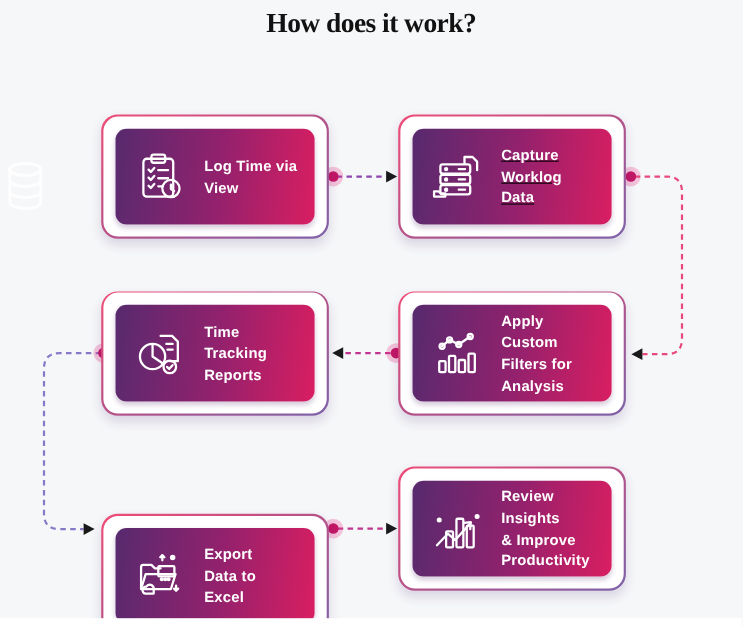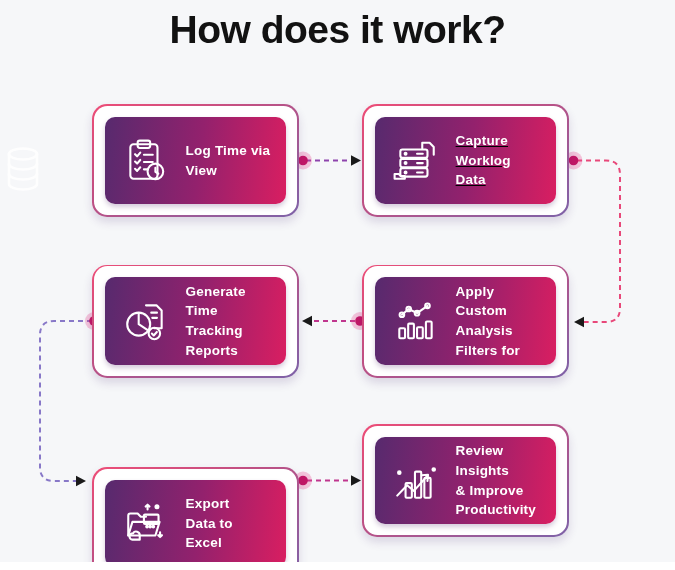--- a/index.html
+++ b/index.html
@@ -6,22 +6,23 @@
   html,body { width:675px; height:570px; }
   body {
     font-family:"Liberation Sans", sans-serif;
     background:#f6f7f9;
     position:relative;
     overflow:hidden;
   }
   .stage { position:absolute; inset:0; width:675px; height:570px; background:#f6f7f9; }
   .page-title {
     position:absolute; top:8px; left:0; width:100%;
-    text-align:center; font-size:39px; font-weight:700; color:#121212;
+    text-align:center; font-size:25px; font-weight:700; color:#121212;
     letter-spacing:-0.5px;
+    font-family:Liberation Serif, serif;
   }
   .bottom-strip { position:absolute; left:0; bottom:0; width:100%; height:8px; background:#ffffff; }
 
   .db-watermark { position:absolute; left:5px; top:146px; opacity:.92; }
 
   .card {
     position:absolute; width:207px; height:113px; border-radius:15px;
     padding:1.6px;
     background:linear-gradient(150deg,#ee4d77 0%, #c05083 40%, #7e62a8 100%);
     box-shadow:0 5px 10px rgba(70,40,110,0.16);
@@ -165,21 +166,20 @@
             <path d="M23 8h10l5 5v17h-7"></path>
             <line x1="28" y1="15" x2="33.5" y2="15"></line>
             <line x1="29" y1="20" x2="33.5" y2="20"></line>
             <circle cx="16" cy="26" r="11"></circle>
             <path d="M16 15.5V26l9 6"></path>
             <circle cx="31" cy="35" r="5.5"></circle>
             <path d="M28.6 35l1.8 1.9 3-3.4"></path>
           </svg>
         </span>
         <div class="card-text">
-          <span>Generate</span>
           <span>Time Tracking</span>
           <span>Reports</span>
         </div>
       </div>
     </div>
   </div>
 
   <div class="card c4">
     <div class="card-white">
       <div class="card-grad">
@@ -191,22 +191,22 @@
             <circle cx="24" cy="15.5" r="2.2"></circle>
             <circle cx="34" cy="8.5" r="2.2"></circle>
             <rect x="7" y="30" width="5.5" height="9.5" rx="1"></rect>
             <rect x="15.5" y="25.5" width="5.5" height="14" rx="1"></rect>
             <rect x="24" y="29" width="5.5" height="10.5" rx="1"></rect>
             <rect x="32.5" y="23.5" width="5.5" height="16" rx="1"></rect>
           </svg>
         </span>
         <div class="card-text">
           <span>Apply Custom</span>
+          <span>Filters for</span>
           <span>Analysis</span>
-          <span>Filters for</span>
         </div>
       </div>
     </div>
   </div>
 
   <div class="card c5">
     <div class="card-white">
       <div class="card-grad">
         <span class="card-icon">
           <svg width="48" height="48" viewBox="0 0 46 46" fill="none" stroke="#ffffff" stroke-width="2" stroke-linecap="round" stroke-linejoin="round">

